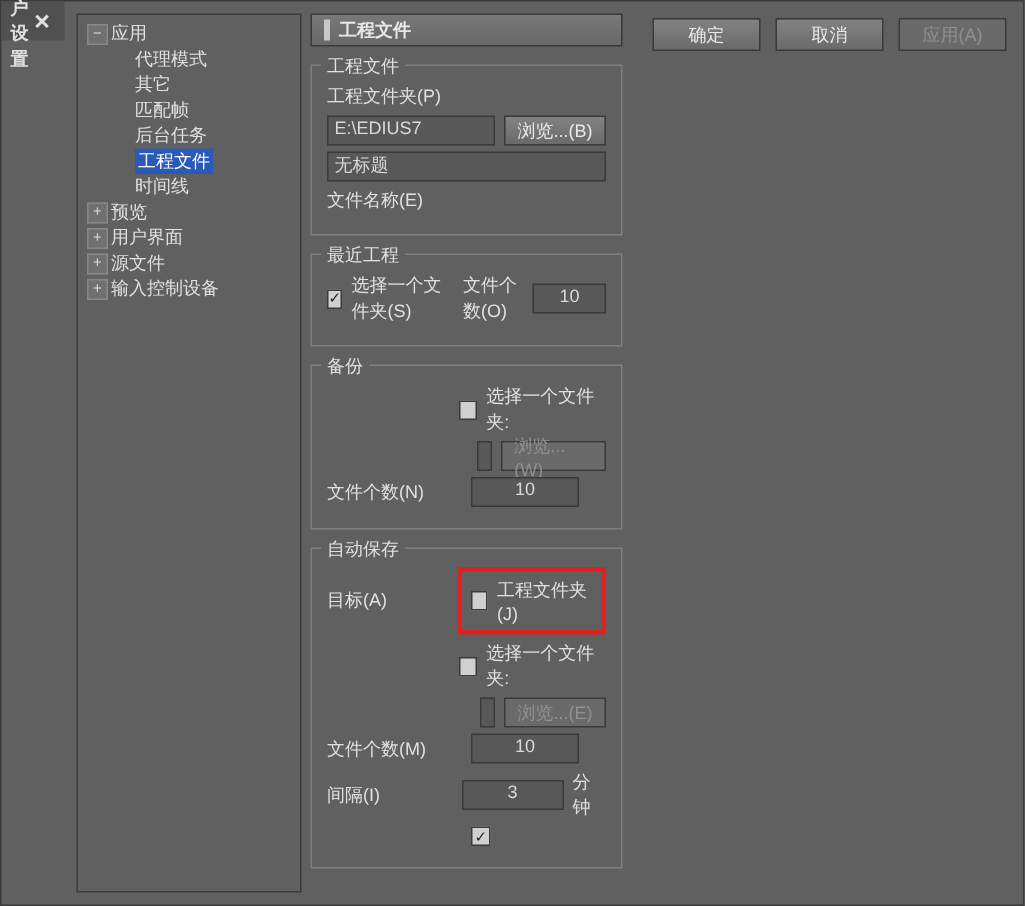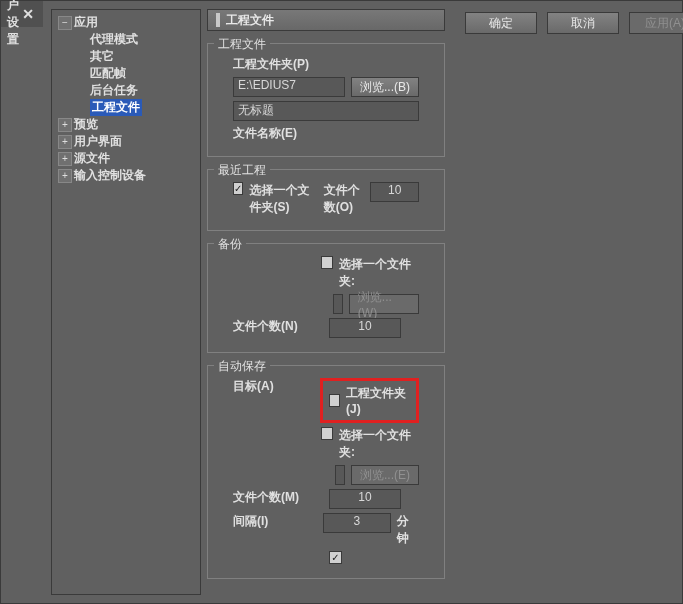--- a/index.html
+++ b/index.html
@@ -14,22 +14,22 @@
 .tree-item.l0 { padding-left: 4px; }
 .tree-item.l1 { padding-left: 36px; }
 .tree-item .toggle { width: 14px; height: 14px; display: inline-flex; align-items: center; justify-content: center; margin-right: 2px; border: 1px solid #888; background: #707070; font-size: 10px; line-height: 1; color: #ddd; }
 .tree-item.selected { }
 .tree-item.selected span.label { background: #2a5ab8; color: #fff; padding: 0 2px; }
 .content { flex: 1; display: flex; flex-direction: column; gap: 6px; }
 .section-header { height: 22px; background: linear-gradient(#787878,#686868); border: 1px solid #3a3a3a; color: #e8e8e8; font-weight: bold; display: flex; align-items: center; padding: 0 8px; }
 .section-header .bar { width: 4px; height: 14px; background: #c8c8c8; margin-right: 6px; }
 .fieldset { border: 1px solid #808080; padding: 8px 10px 10px 10px; position: relative; margin-top: 6px; }
 .fieldset-title { position: absolute; top: -8px; left: 6px; background: #606060; padding: 0 4px; color: #e0e0e0; }
-.row { display: flex; align-items: flex-start; margin: 4px 15px; color: #e0e0e0; gap: 6px; }
-.label { color: #e0e0e0; font-weight: bold; }
+.row { display: flex; align-items: center; margin: 4px 0; color: #e0e0e0; gap: 6px; }
+.label { color: #e0e0e0; }
 .input, .readonly { background: #585858; border: 1px solid #3a3a3a; color: #d8d8d8; height: 20px; padding: 0 4px; }
 .readonly { background: #585858; }
 .btn { background: linear-gradient(#828282,#6a6a6a); border: 1px solid #3a3a3a; color: #e8e8e8; height: 20px; padding: 0 8px; display: inline-flex; align-items: center; cursor: pointer; }
 .btn.disabled { color: #909090; background: #6a6a6a; cursor: default; }
 .checkbox { width: 13px; height: 13px; border: 1px solid #3a3a3a; background: #d0d0d0; display: inline-flex; align-items: center; justify-content: center; font-size: 10px; color: #222; cursor: pointer; }
 .checkbox.checked::after { content: "✓"; }
 .num-input { width: 72px; text-align: center; }
 .highlight-box { border: 3px solid #e02020; padding: 4px 6px; display: inline-flex; align-items: center; gap: 6px; }
 .footer { height: 44px; display: flex; justify-content: flex-end; align-items: center; padding: 0 12px; gap: 10px; }
 .footer .btn { width: 72px; justify-content: center; height: 22px; }
@@ -55,20 +55,23 @@
           <span class="label">其它</span>
         </div>
       <div class="tree-item l1">
           <span class="label">匹配帧</span>
         </div>
       <div class="tree-item l1">
           <span class="label">后台任务</span>
         </div>
       <div class="tree-item l1 selected">
           <span class="label">工程文件</span>
+        </div>
+      <div class="tree-item l1">
+          <span class="label">时间线</span>
         </div>
       <div class="tree-item l0">
           <span class="toggle">+</span>
           <span class="label">预览</span>
         </div>
       <div class="tree-item l0">
           <span class="toggle">+</span>
           <span class="label">用户界面</span>
         </div>
       <div class="tree-item l0">

